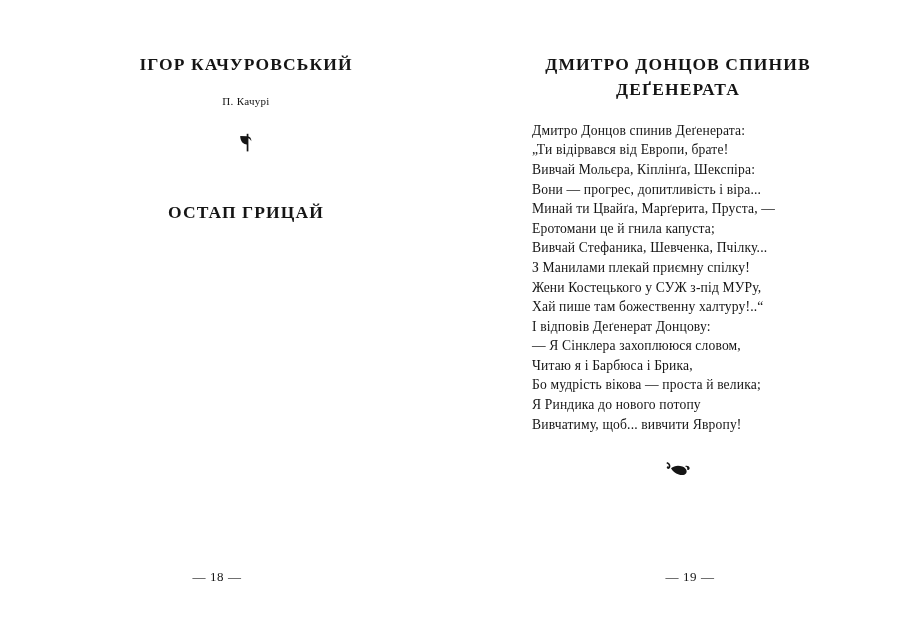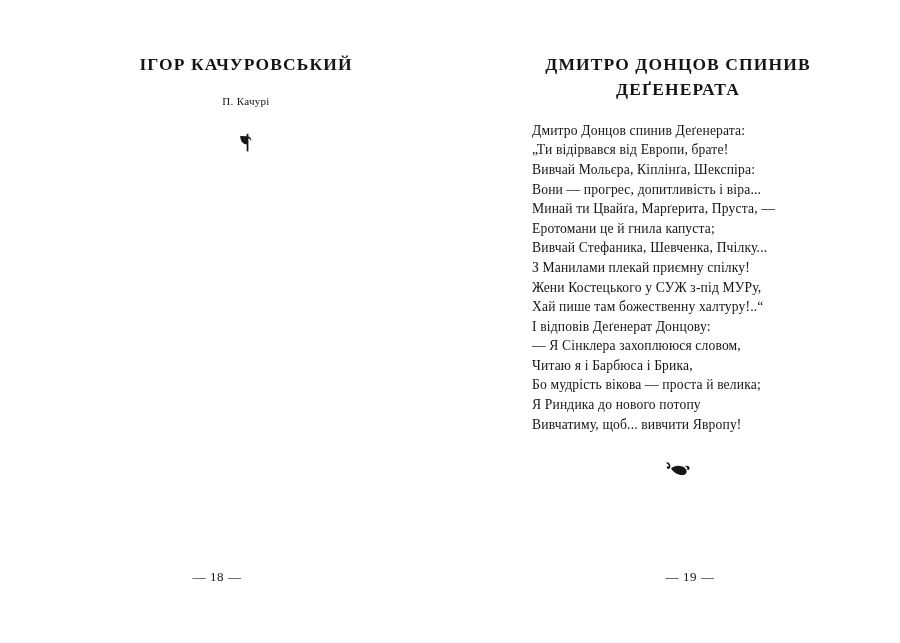--- a/index.html
+++ b/index.html
@@ -102,20 +102,21 @@
       <div class="ornament">
         <svg width="16" height="20" viewBox="0 0 16 20" aria-hidden="true">
           <path d="M2.2 3.0 C2.2 9.2 6.0 11.6 9.2 11.4 L9.2 3.2 Z" fill="#151515"></path>
           <rect x="8.7" y="0.8" width="1.7" height="17.6" fill="#151515"></rect>
           <path d="M9.2 3.2 C12.2 3.4 13.6 5.6 13.3 8.2 C12.2 6.0 10.7 5.0 9.2 4.9 Z" fill="#151515"></path>
         </svg>
       </div>
 
       <div class="block-gap-b"></div>
 
+      <h1 class="poem-title">ОСТАП ГРИЦАЙ</h1>
 
       <div class="block-gap-c"></div>
 
     </div>
 
     <div class="folio">— 18 —</div>
   </div>
 
   <div class="page page-right">
     <div class="page-body">

